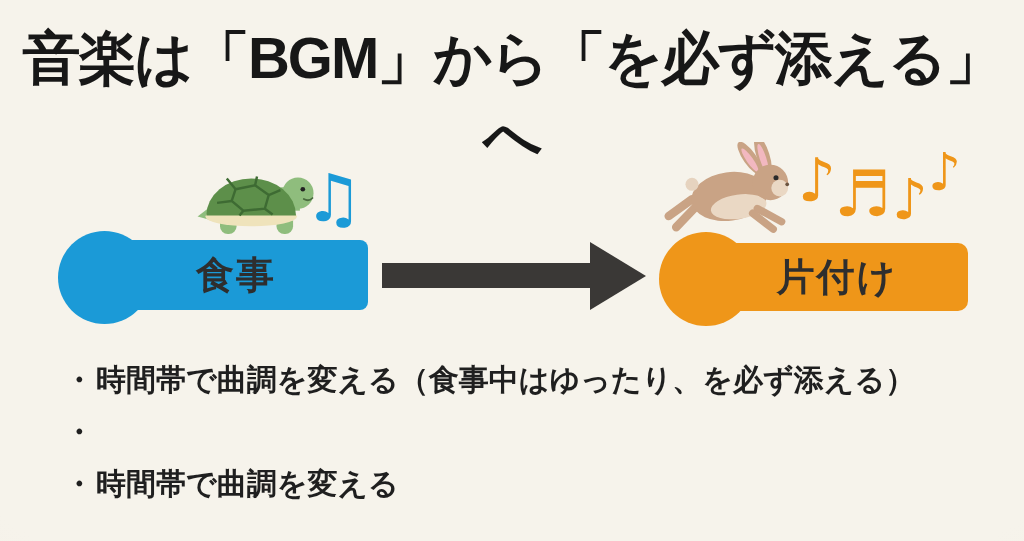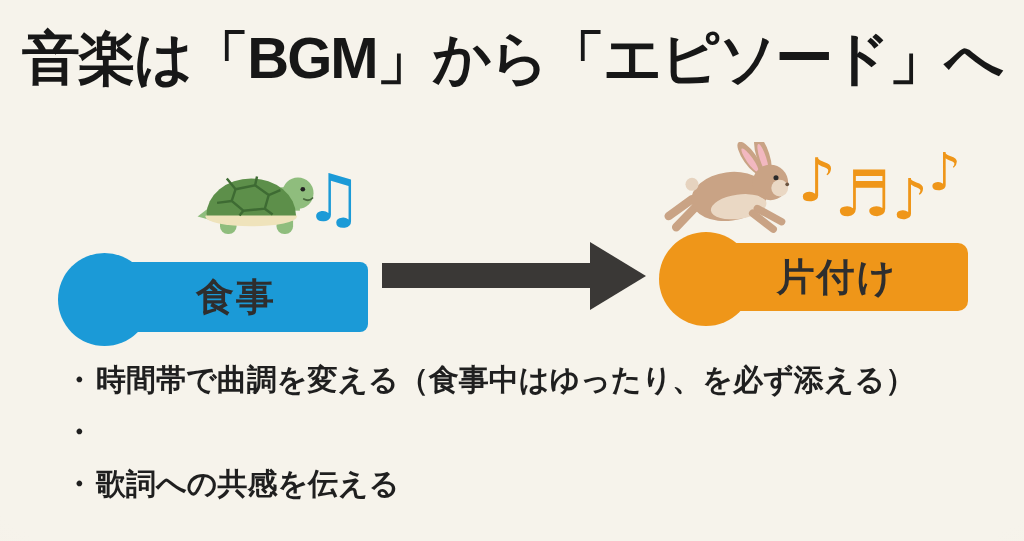--- a/index.html
+++ b/index.html
@@ -39,21 +39,21 @@
     display: flex;
     align-items: center;
     justify-content: center;
   }
   .pill-label {
     font-size: 38px;
     font-weight: 800;
     color: var(--pill-label, #2e2e2e);
     letter-spacing: 2px;
   }
-  .blue-fill  { background: var(--blue, #1b9ad7); margin-top: 22px; }
+  .blue-fill  { background: var(--blue, #1b9ad7); }
   .orange-fill{ background: var(--orange, #ef9619); }
 
   .meal-circle    { left: 58px;  top: 231px; width: 93px; height: 93px; }
   .meal-bar       { left: 104px; top: 240px; width: 264px; height: 70px;
                     border-radius: 0 8px 8px 0; }
   .cleanup-circle { left: 659px; top: 232px; width: 94px; height: 94px; }
   .cleanup-bar    { left: 706px; top: 243px; width: 262px; height: 68px;
                     border-radius: 0 10px 10px 0; font-family: Liberation Serif, serif; }
 
   
@@ -109,21 +109,21 @@
     color: var(--body-text, #1f1f1f);
     white-space: nowrap;
   }
   .bullet-marker { margin-right: 2px; }
 </style>
 </head>
 <body>
 
 <div class="canvas">
 
-  <h1 class="slide-title">音楽は「BGM」から「エピソード」へ</h1>
+  <h1 class="slide-title">音楽は「BGM」から「を必ず添える」へ</h1>
 
   <div>
 
     <div class="animal turtle-icon">
       <svg viewBox="0 0 130 78" xmlns="http://www.w3.org/2000/svg">
         <rect x="26" y="52" width="17" height="24" rx="8" fill="#8fbd7d"></rect>
         <rect x="84" y="52" width="17" height="24" rx="8" fill="#8fbd7d"></rect>
         <path d="M16 48 L3 58 L18 62 Z" fill="#8fbd7d"></path>
         <rect x="88" y="28" width="20" height="24" fill="#8fbd7d"></rect>
         <circle cx="106" cy="34" r="16" fill="#8fbd7d"></circle>
@@ -183,17 +183,17 @@
   <ul class="bullet-list">
     <li class="bullet-item">
       <span class="bullet-marker">・</span>
       <span>時間帯で曲調を変える（食事中はゆったり、を必ず添える）</span>
     </li>
     <li class="bullet-item">
       <span class="bullet-marker">・</span>
     </li>
     <li class="bullet-item">
       <span class="bullet-marker">・</span>
-      <span>歌詞への共感を伝える</span>
+      <span>時間帯で曲調を変える</span>
     </li>
   </ul>
 
 </div>
 
 </body></html>

